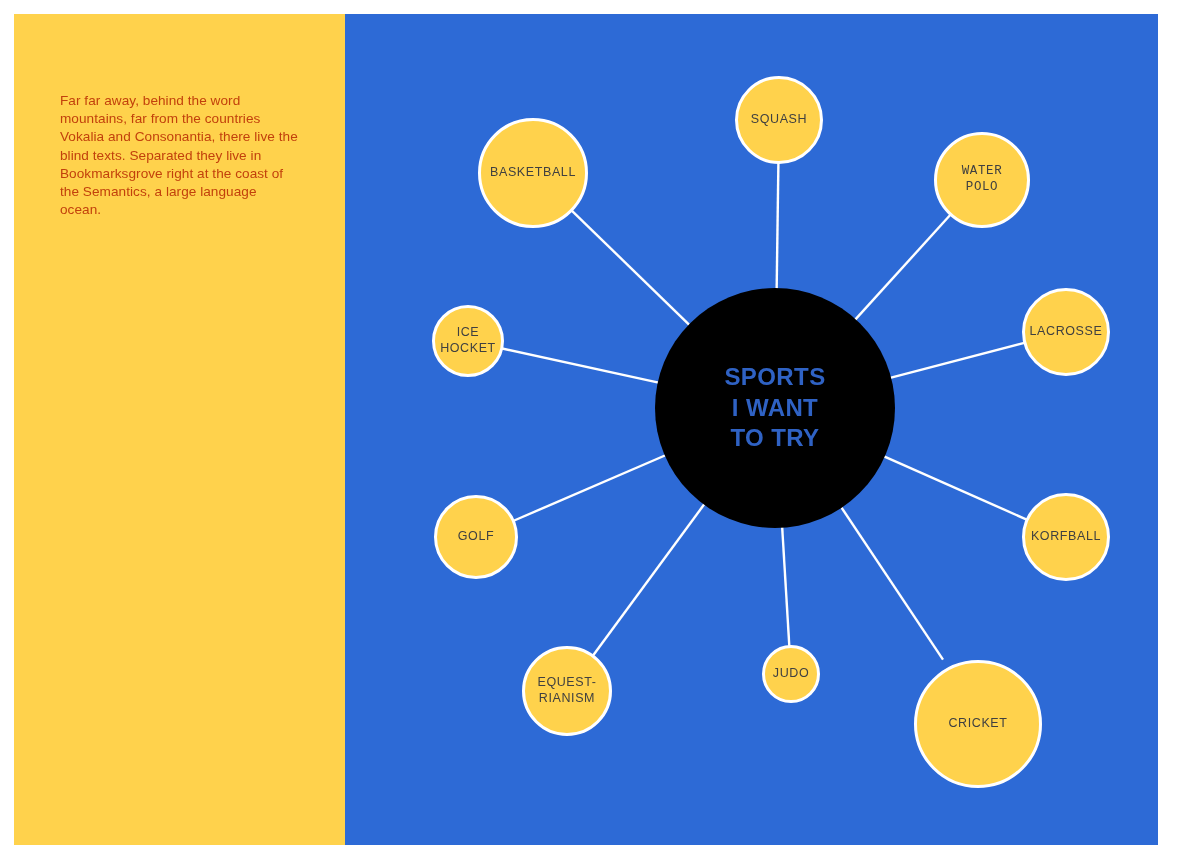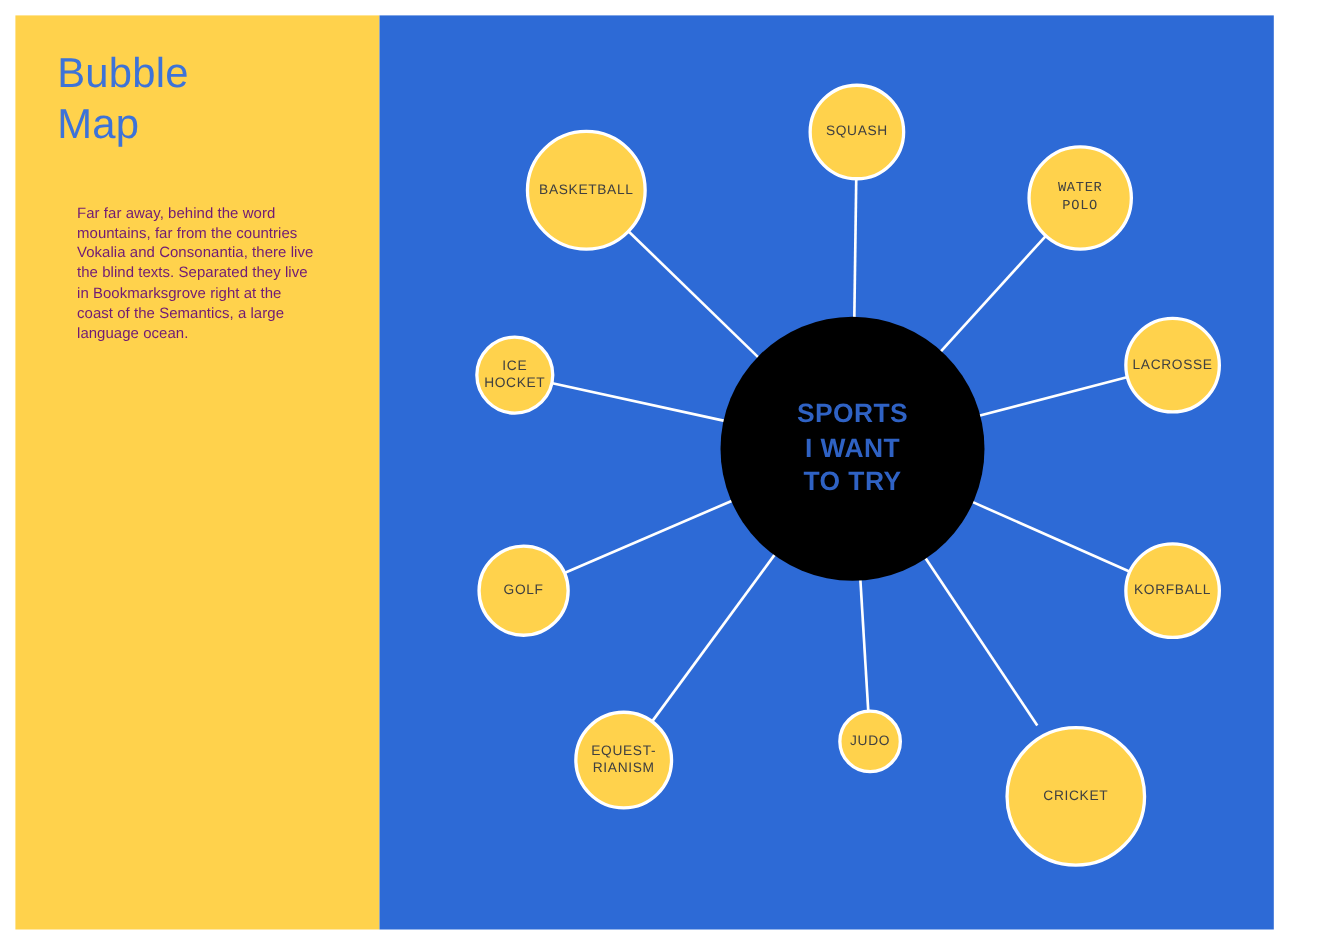--- a/index.html
+++ b/index.html
@@ -38,24 +38,24 @@
     color: #3d73d8;
     font-size: 38px;
     line-height: 1.22;
     font-weight: 300;
     letter-spacing: 0.2px;
     margin: 0;
     white-space: pre-line;
   }
 
   .sidebar-para {
-    color: #701a75;
+    color: #c2410c;
     font-size: 13.6px;
     line-height: 1.34;
-    margin: 18px;
+    margin: 8px;
     letter-spacing: 0.05px;
   }
   #sidebar-para-1 { margin-top: 48px; }
   #sidebar-para-2 { margin-top: 26px; }
 
   
   #canvas {
     position: absolute;
     left: 345px;
     top: 14px;
@@ -111,22 +111,20 @@
     letter-spacing: 0.4px;
     white-space: pre-line;
   }
 </style>
 </head>
 <body>
 
 <div id="page">
 
   <aside id="sidebar">
-    <h1 id="sidebar-title">Bubble
-Map</h1>
     <p id="sidebar-para-1" class="sidebar-para">Far far away, behind the word mountains, far from the countries Vokalia and Consonantia, there live the blind texts. Separated they live in Bookmarksgrove right at the coast of the Semantics, a large language ocean.</p>
   </aside>
 
   <section id="canvas">
     <svg id="edges" viewBox="0 0 813 831">
         <line x1="431.6387308399094" y1="276.01137952652243" x2="433.4028353718974" y2="148.9958532233859" stroke="#ffffff" stroke-width="2.4"></line>
         <line x1="345.3460489159209" y1="311.7947169224852" x2="226.73994371644298" y2="196.61936683208305" stroke="#ffffff" stroke-width="2.4"></line>
         <line x1="509.3181558006286" y1="306.63507477032215" x2="605.407175231953" y2="200.79789394741408" stroke="#ffffff" stroke-width="2.4"></line>
         <line x1="314.7135623354051" y1="368.83976767580504" x2="157.1951298157697" y2="334.46278077412563" stroke="#ffffff" stroke-width="2.4"></line>
         <line x1="544.1705008218039" y1="364.18227469946015" x2="679.3954954632409" y2="328.86578125358653" stroke="#ffffff" stroke-width="2.4"></line>

